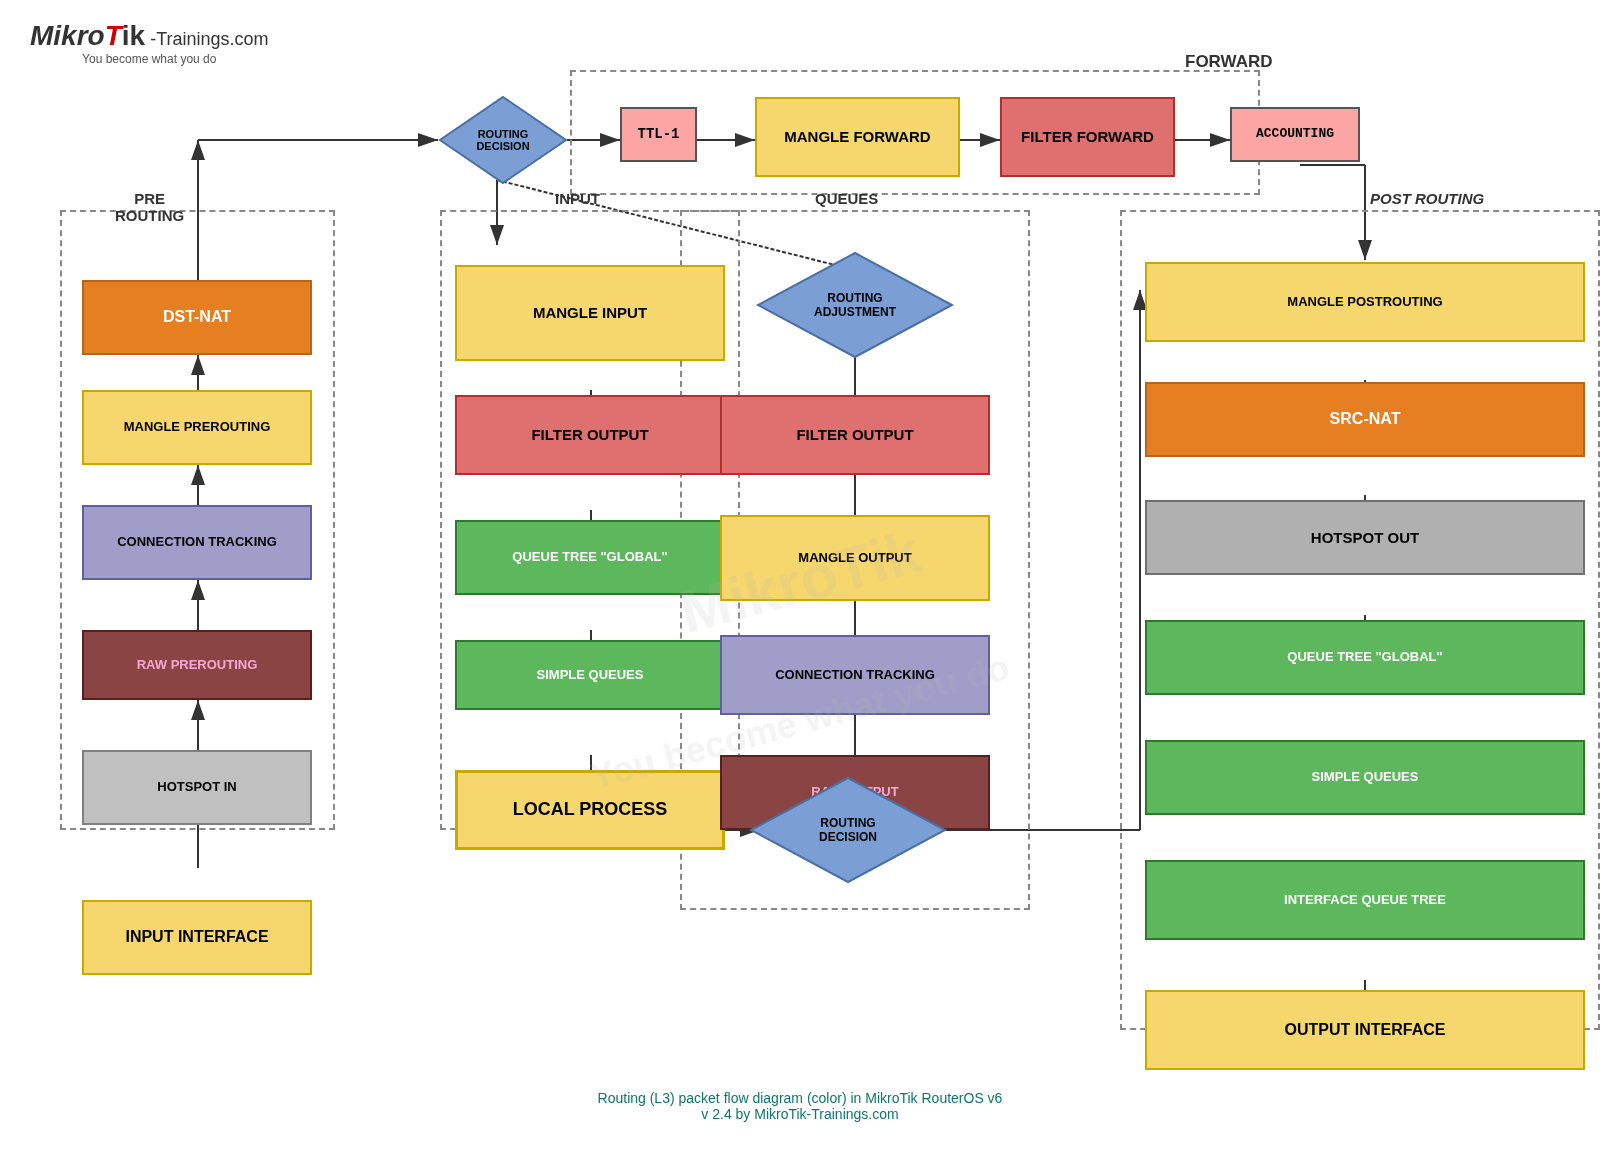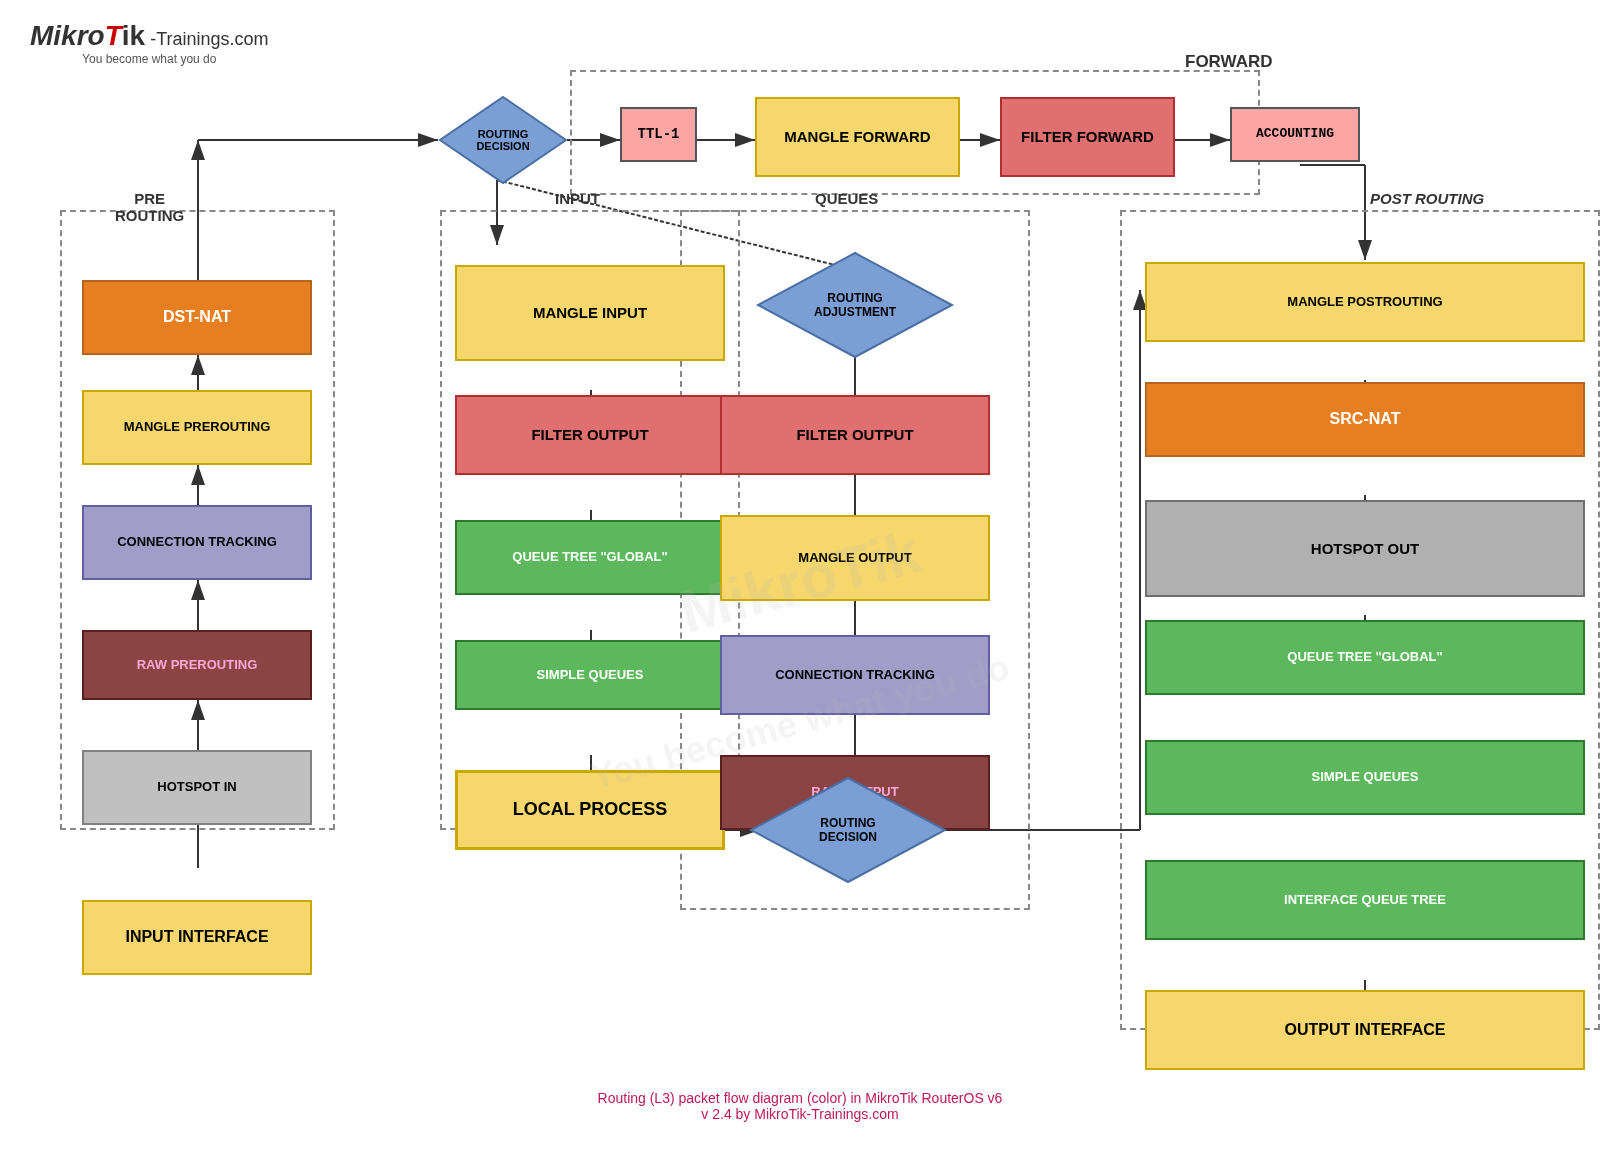--- a/index.html
+++ b/index.html
@@ -107,21 +107,21 @@
       font-weight: bold;
       color: rgba(180,180,180,0.15);
       white-space: nowrap;
       pointer-events: none;
       z-index: 1;
     }
     .caption {
       position: absolute;
       text-align: center;
       font-size: 14px;
-      color: #be185d;
+      color: #0f766e;
     }
   </style>
 </head>
 <body>
 
 <div class="diagram-container">
 
   <div class="watermark">MikroTik</div>
   <div class="watermark2">You become what you do</div>
 
@@ -295,21 +295,21 @@
       <polygon points="100,3 197,55 100,107 3,55" fill="#7B9FD4" stroke="#4a6fa5" stroke-width="2"></polygon>
     </svg>
     <div class="diamond-text" style="position:absolute;top:50%;left:50%;transform:translate(-50%,-50%);font-size:12px;font-weight:bold;color:#000;text-align:center;">ROUTING<br>DECISION</div>
   </div>
 
   <div class="flow-box color-yellow" style="left:1145px; top:262px; width:440px; height:80px;">MANGLE
 POSTROUTING</div>
 
   <div class="flow-box color-orange" style="left:1145px; top:382px; width:440px; height:75px; font-size:16px;">SRC-NAT</div>
 
-  <div class="flow-box color-hotspot-gray" style="left:1145px; top:500px; width:440px; height:97px; font-size:15px;">HOTSPOT
+  <div class="flow-box color-hotspot-gray" style="left:1145px; top:500px; width:440px; height:75px; font-size:15px;">HOTSPOT
 OUT</div>
 
   <div class="flow-box color-green" style="left:1145px; top:620px; width:440px; height:75px;">QUEUE TREE
 "GLOBAL"</div>
 
   <div class="flow-box color-green" style="left:1145px; top:740px; width:440px; height:75px;">SIMPLE
 QUEUES</div>
 
   <div class="flow-box color-green" style="left:1145px; top:860px; width:440px; height:80px;">INTERFACE
 QUEUE TREE</div>

